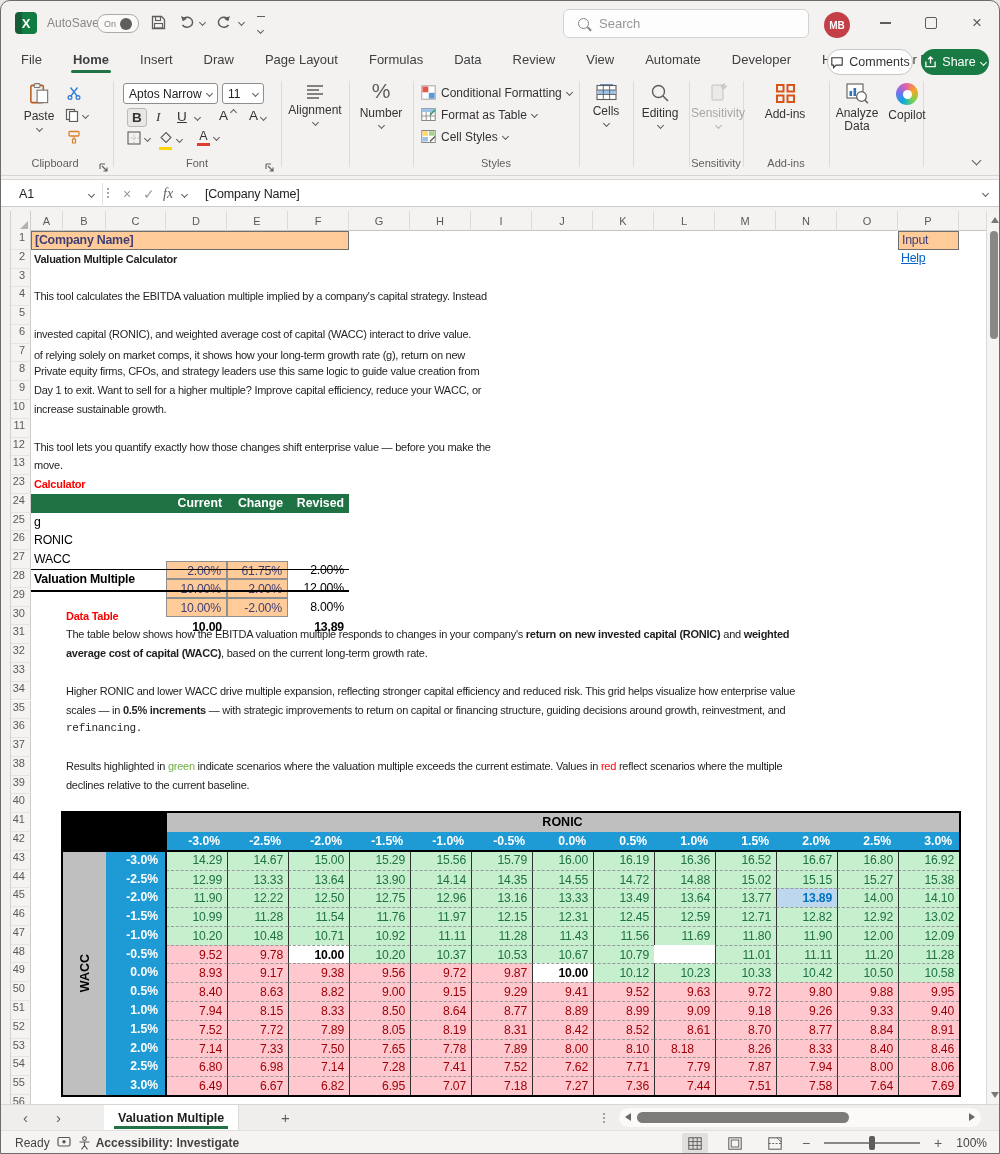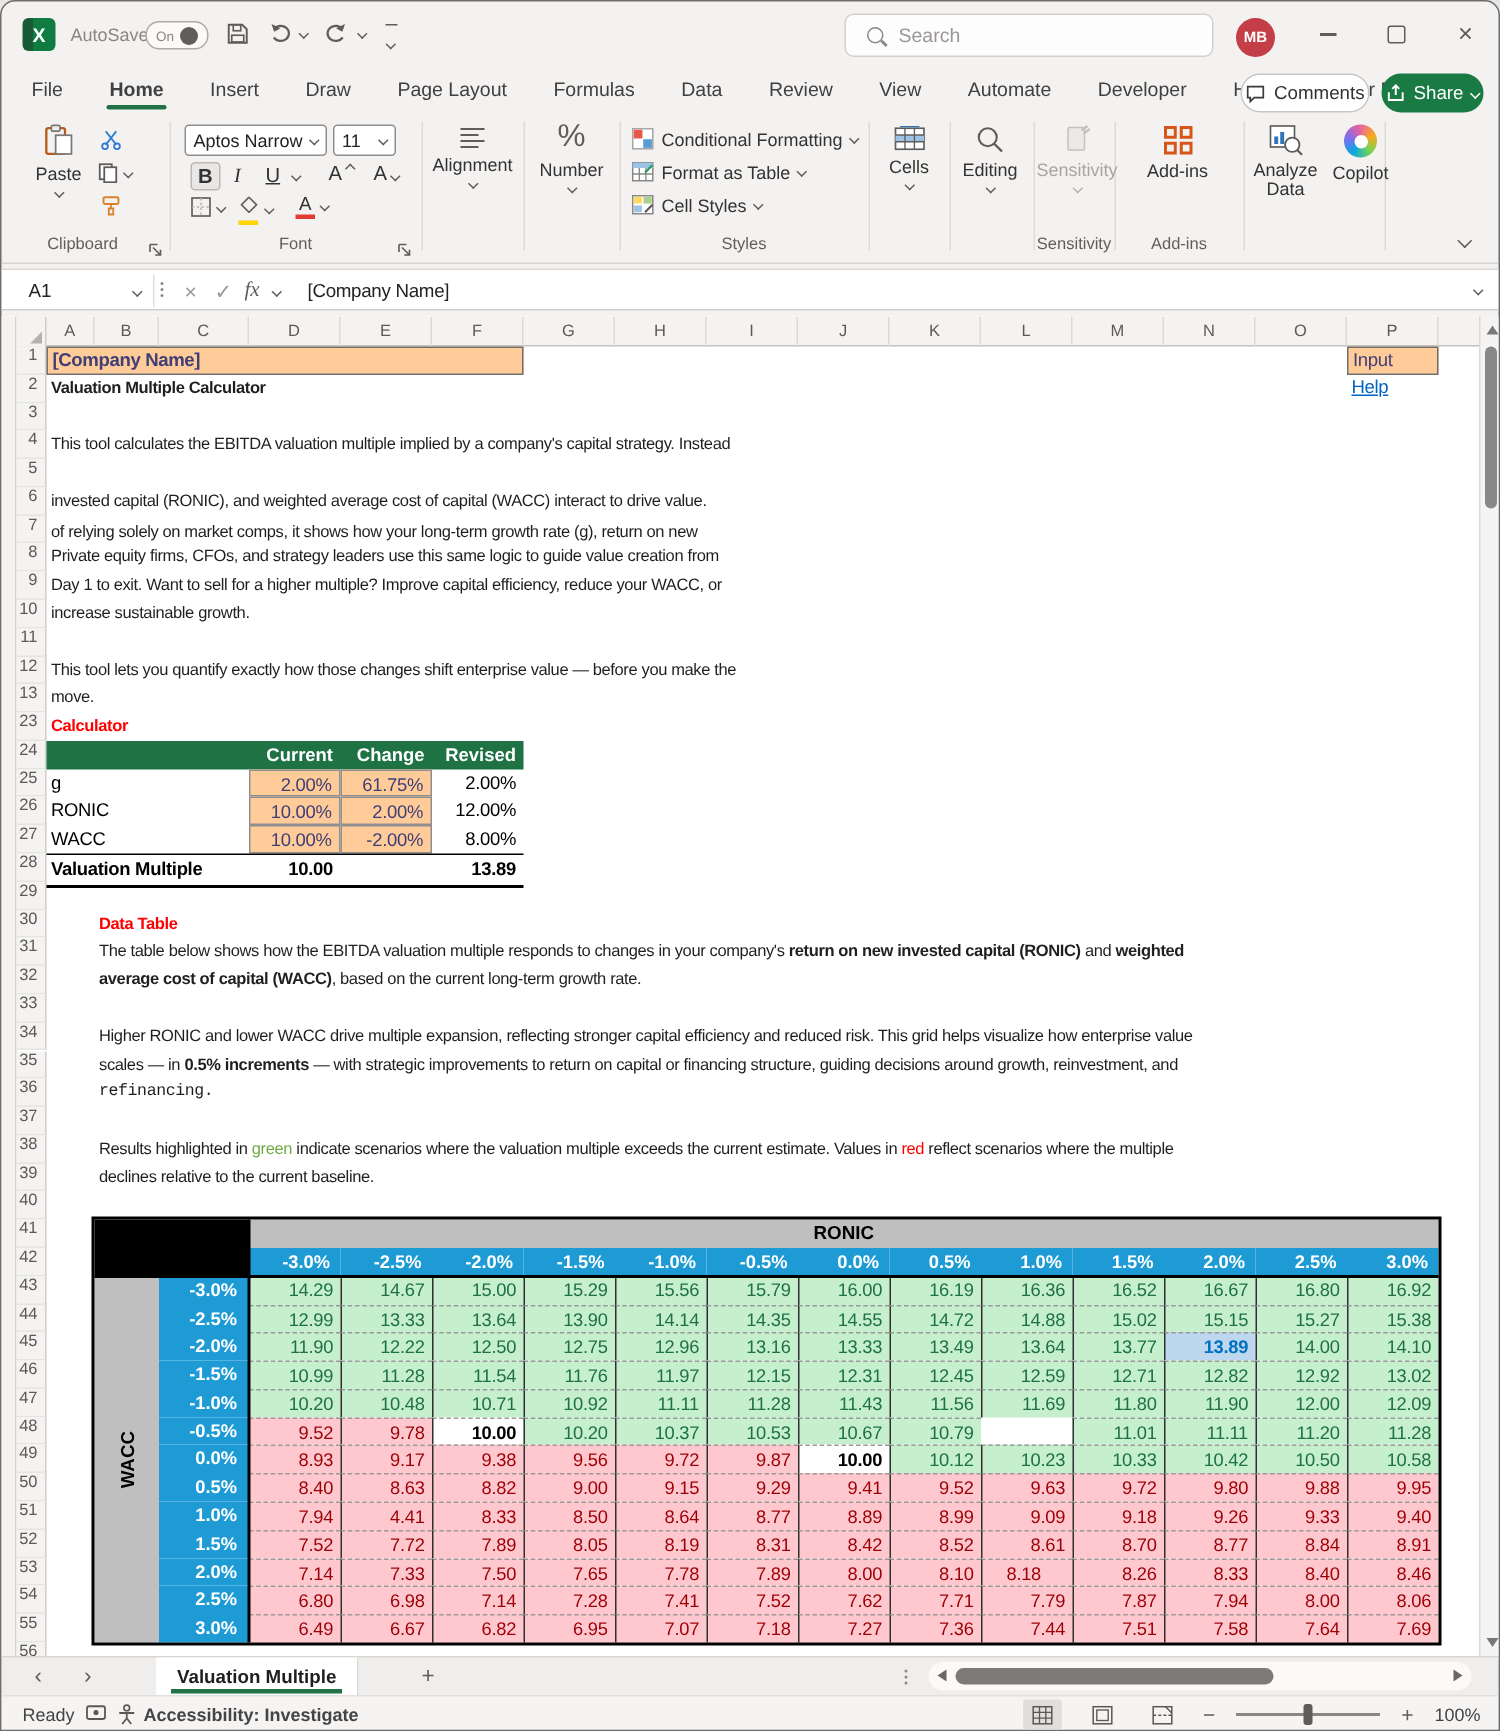--- a/index.html
+++ b/index.html
@@ -68,21 +68,21 @@
   #hdrbar{position:absolute;left:10px;top:0;width:975px;height:20px;background:#f4f3f2;border-bottom:1px solid #c6c4c2;box-sizing:border-box;}
   #cornercell{position:absolute;left:10px;top:0;width:20px;height:20px;background:#f4f3f2;border-right:1px solid #cfcdcb;box-sizing:border-box;}
   .ctri{position:absolute;right:2px;bottom:2px;width:0;height:0;border-bottom:8px solid #b4b2b0;border-left:8px solid transparent;}
   .chd{position:absolute;top:0;height:20px;line-height:20px;text-align:center;font-size:11px;color:#5c5a58;border-right:1px solid #dcdad8;box-sizing:border-box;}
   .rhd{position:absolute;left:10px;width:20px;text-align:right;padding-right:5px;font-size:11px;color:#5c5a58;border-bottom:1px solid #e6e4e2;border-right:1px solid #cfcdcb;box-sizing:border-box;background:#f4f3f2;}
   .ct{position:absolute;height:19px;line-height:18.8px;font-size:11px;letter-spacing:-0.25px;white-space:nowrap;color:#1f1f1f;}
   .bseg{font-weight:bold;}
   .rhead{color:var(--heading-red);font-weight:bold;}
   .inputcell{position:absolute;background:var(--input-fill);color:var(--input-text);border:1.4px solid #6f6f6f;box-sizing:border-box;font-size:12.4px;padding-left:3px;letter-spacing:-0.25px;white-space:nowrap;overflow:hidden;}
   .linkcell{position:absolute;color:var(--link-blue);text-decoration:underline;font-size:12.4px;letter-spacing:-0.25px;}
-  .num{text-align:right;}
+  .num{text-align:right;margin-top:48px;}
   .calc-hdr{position:absolute;background:var(--calc-header-green);}
   .calc-hlbl{position:absolute;color:#fff;font-weight:bold;font-size:12.3px;text-align:right;padding-right:5px;box-sizing:border-box;line-height:18.8px;}
   .calc-cell{position:absolute;font-size:12.3px;line-height:18.8px;box-sizing:border-box;letter-spacing:-0.2px;}
   .peach{background:var(--input-fill);border:1px solid #8f8f8f;color:var(--input-text);padding-right:5px;}
   .dtc{position:absolute;box-sizing:border-box;font-size:12.2px;line-height:18.6px;text-align:right;padding-right:5px;letter-spacing:-0.2px;overflow:hidden;}
   .dt-pos{background:var(--pos-bg);color:var(--pos-text);}
   .dt-neg{background:var(--neg-bg);color:var(--neg-text);}
   .dt-ten{background:#fff;color:#000;font-weight:bold;}
   .dt-hl{background:var(--hl-bg);color:var(--hl-text);font-weight:bold;}
   .dth{position:absolute;background:var(--table-blue);color:#fff;font-weight:bold;font-size:12.2px;line-height:18.8px;text-align:right;padding-right:7px;box-sizing:border-box;}
@@ -658,21 +658,21 @@
         <div class="dtc dt-neg" style="position: absolute; left: 409px; top: 771.2px; width: 61px; height: 18.78px; border-left: 1px solid rgb(47, 47, 47); border-top: 1px dashed rgb(154, 154, 154);">9.15</div>
         <div class="dtc dt-neg" style="position: absolute; left: 470px; top: 771.2px; width: 61px; height: 18.78px; border-left: 1px solid rgb(47, 47, 47); border-top: 1px dashed rgb(154, 154, 154);">9.29</div>
         <div class="dtc dt-neg" style="position: absolute; left: 531px; top: 771.2px; width: 61px; height: 18.78px; border-left: 1px solid rgb(47, 47, 47); border-top: 1px dashed rgb(154, 154, 154);">9.41</div>
         <div class="dtc dt-neg" style="position: absolute; left: 592px; top: 771.2px; width: 61px; height: 18.78px; border-left: 1px solid rgb(47, 47, 47); border-top: 1px dashed rgb(154, 154, 154);">9.52</div>
         <div class="dtc dt-neg" style="position: absolute; left: 653px; top: 771.2px; width: 61px; height: 18.78px; border-left: 1px solid rgb(47, 47, 47); border-top: 1px dashed rgb(154, 154, 154);">9.63</div>
         <div class="dtc dt-neg" style="position: absolute; left: 714px; top: 771.2px; width: 61px; height: 18.78px; border-left: 1px solid rgb(47, 47, 47); border-top: 1px dashed rgb(154, 154, 154);">9.72</div>
         <div class="dtc dt-neg" style="position: absolute; left: 775px; top: 771.2px; width: 61px; height: 18.78px; border-left: 1px solid rgb(47, 47, 47); border-top: 1px dashed rgb(154, 154, 154);">9.80</div>
         <div class="dtc dt-neg" style="position: absolute; left: 836px; top: 771.2px; width: 61px; height: 18.78px; border-left: 1px solid rgb(47, 47, 47); border-top: 1px dashed rgb(154, 154, 154);">9.88</div>
         <div class="dtc dt-neg" style="position: absolute; left: 897px; top: 771.2px; width: 61px; height: 18.78px; border-left: 1px solid rgb(47, 47, 47); border-top: 1px dashed rgb(154, 154, 154);">9.95</div>
         <div class="dtc dt-neg" style="position: absolute; left: 165px; top: 789.98px; width: 61px; height: 18.78px; border-top: 1px dashed rgb(154, 154, 154);">7.94</div>
-        <div class="dtc dt-neg" style="position: absolute; left: 226px; top: 789.98px; width: 61px; height: 18.78px; border-left: 1px solid rgb(47, 47, 47); border-top: 1px dashed rgb(154, 154, 154);">4.41</div>
+        <div class="dtc dt-neg" style="position: absolute; left: 226px; top: 789.98px; width: 61px; height: 18.78px; border-left: 1px solid rgb(47, 47, 47); border-top: 1px dashed rgb(154, 154, 154);">8.15</div>
         <div class="dtc dt-neg" style="position: absolute; left: 287px; top: 789.98px; width: 61px; height: 18.78px; border-left: 1px solid rgb(47, 47, 47); border-top: 1px dashed rgb(154, 154, 154);">8.33</div>
         <div class="dtc dt-neg" style="position: absolute; left: 348px; top: 789.98px; width: 61px; height: 18.78px; border-left: 1px solid rgb(47, 47, 47); border-top: 1px dashed rgb(154, 154, 154);">8.50</div>
         <div class="dtc dt-neg" style="position: absolute; left: 409px; top: 789.98px; width: 61px; height: 18.78px; border-left: 1px solid rgb(47, 47, 47); border-top: 1px dashed rgb(154, 154, 154);">8.64</div>
         <div class="dtc dt-neg" style="position: absolute; left: 470px; top: 789.98px; width: 61px; height: 18.78px; border-left: 1px solid rgb(47, 47, 47); border-top: 1px dashed rgb(154, 154, 154);">8.77</div>
         <div class="dtc dt-neg" style="position: absolute; left: 531px; top: 789.98px; width: 61px; height: 18.78px; border-left: 1px solid rgb(47, 47, 47); border-top: 1px dashed rgb(154, 154, 154);">8.89</div>
         <div class="dtc dt-neg" style="position: absolute; left: 592px; top: 789.98px; width: 61px; height: 18.78px; border-left: 1px solid rgb(47, 47, 47); border-top: 1px dashed rgb(154, 154, 154);">8.99</div>
         <div class="dtc dt-neg" style="position: absolute; left: 653px; top: 789.98px; width: 61px; height: 18.78px; border-left: 1px solid rgb(47, 47, 47); border-top: 1px dashed rgb(154, 154, 154);">9.09</div>
         <div class="dtc dt-neg" style="position: absolute; left: 714px; top: 789.98px; width: 61px; height: 18.78px; border-left: 1px solid rgb(47, 47, 47); border-top: 1px dashed rgb(154, 154, 154);">9.18</div>
         <div class="dtc dt-neg" style="position: absolute; left: 775px; top: 789.98px; width: 61px; height: 18.78px; border-left: 1px solid rgb(47, 47, 47); border-top: 1px dashed rgb(154, 154, 154);">9.26</div>
         <div class="dtc dt-neg" style="position: absolute; left: 836px; top: 789.98px; width: 61px; height: 18.78px; border-left: 1px solid rgb(47, 47, 47); border-top: 1px dashed rgb(154, 154, 154);">9.33</div>

